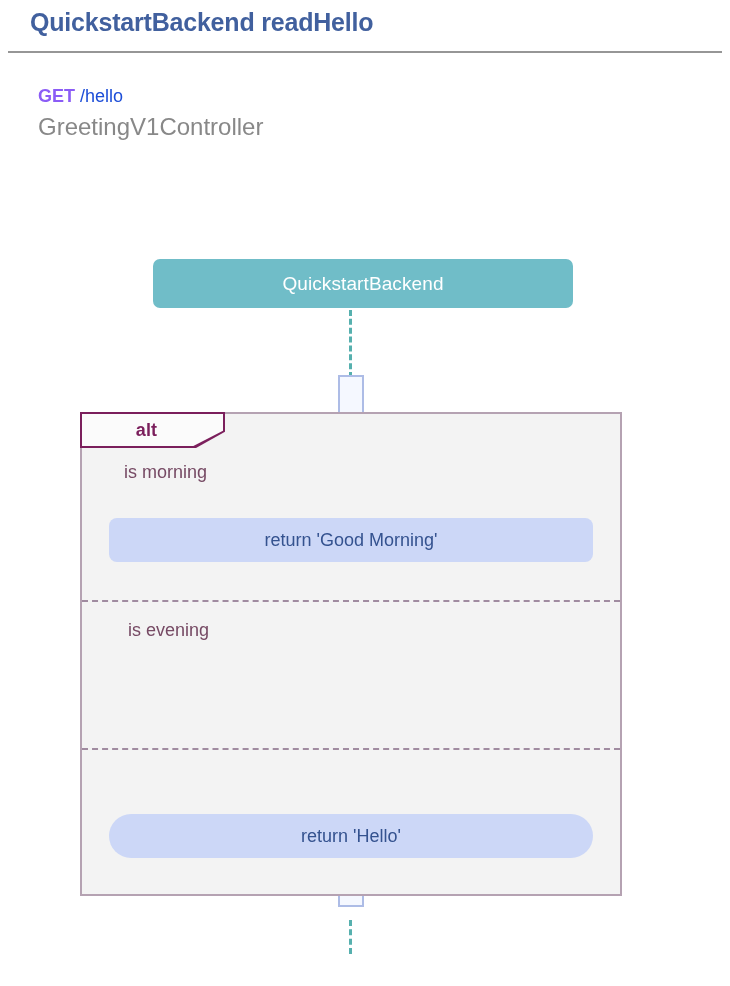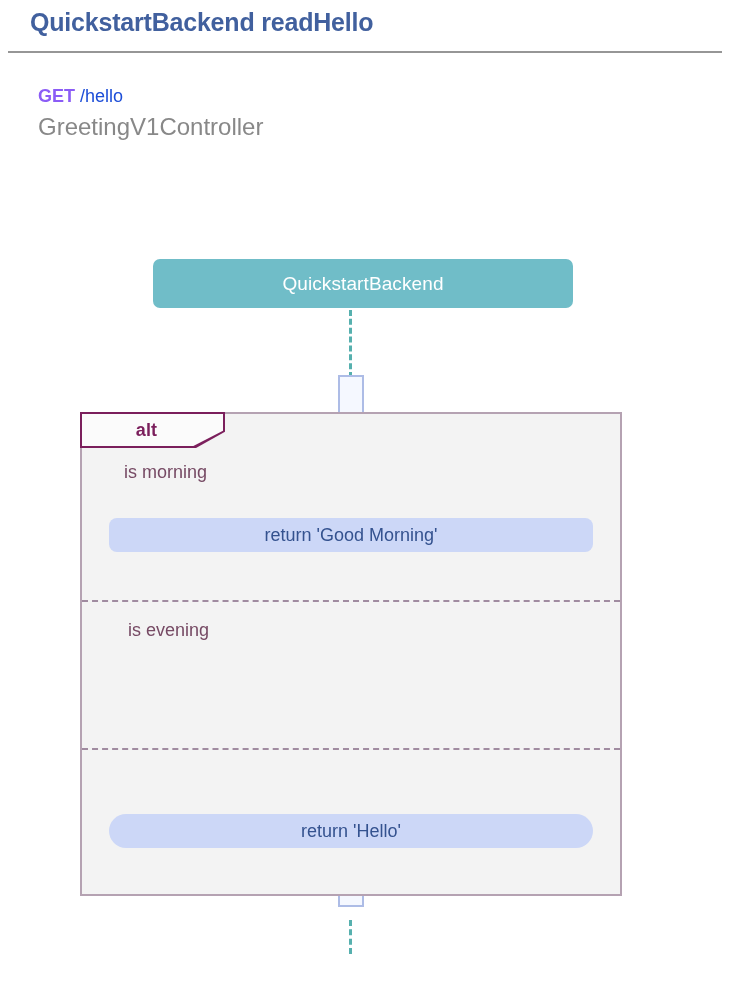--- a/index.html
+++ b/index.html
@@ -173,21 +173,21 @@
     font-size: 18px;
     color: #764a64;
     white-space: nowrap;
   }
 
   
   .message-box {
     position: absolute;
     left: 109px;
     width: 484px;
-    height: 34px;
+    height: 44px;
     background: #ccd7f7;
     border-radius: 8px;
     display: flex;
     align-items: center;
     justify-content: center;
   }
   .message-label {
     color: #34528f;
     font-size: 18px;
     white-space: nowrap;

